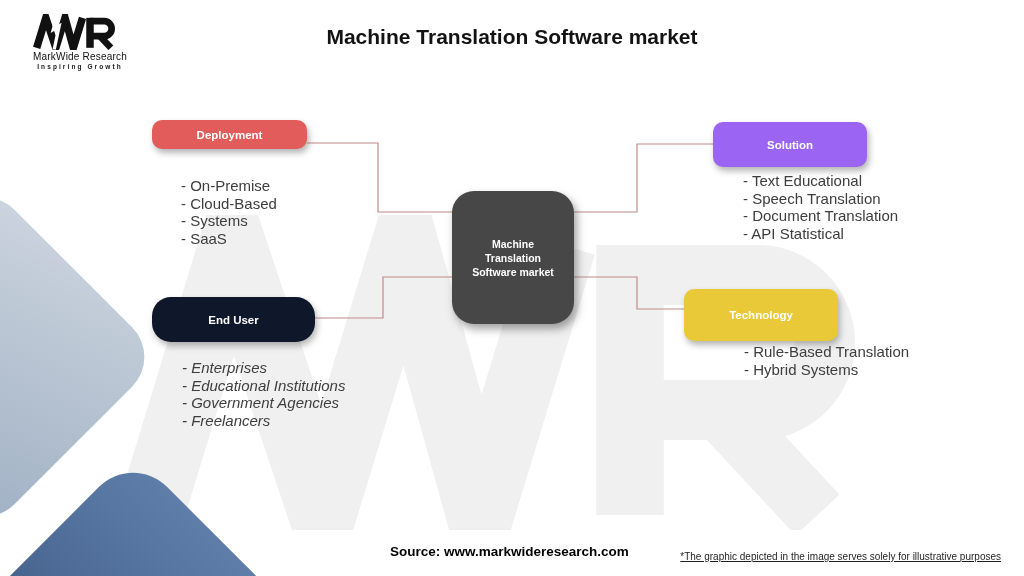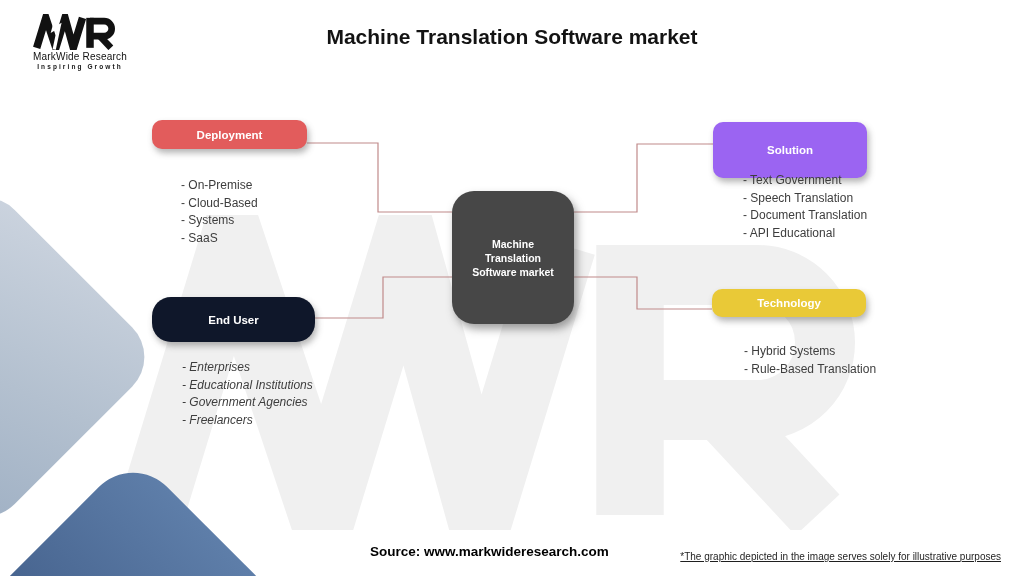--- a/index.html
+++ b/index.html
@@ -34,38 +34,38 @@
   
   .connector-svg { z-index:2; pointer-events:none; }
   .connector-svg polyline { fill:none; stroke-width:1.2; }
   .category-box {
     position:absolute; z-index:3; border-radius:10px;
     box-shadow:2px 4px 6px rgba(90,90,90,0.45);
     display:flex; align-items:center; justify-content:center;
     color:#ffffff; font-weight:bold; font-size:11.5px;
   }
   .box-deployment { left:152px; top:120px; width:155px; height:29px; }
-  .box-solution   { left:713px; top:122px; width:154px; height:56px; }
+  .box-solution   { left:713px; top:122px; width:154px; height:45px; }
   .box-enduser    { left:152px; top:297px; width:163px; height:45px; }
-  .box-technology { left:712px; top:289px; width:154px; height:28px;align-items:center; }
+  .box-technology { left:684px; top:289px; width:154px; height:52px;align-items:center; }
   .center-node {
     position:absolute; z-index:3; left:452px; top:191px; width:122px; height:133px;
     border-radius:22px; box-shadow:3px 5px 8px rgba(70,70,70,0.5);
     display:flex; align-items:center; justify-content:center; text-align:center;
     color:#ffffff; font-weight:bold; font-size:10.5px; line-height:14px;
     padding:0 12px; box-sizing:border-box;
   }
-  .item-list { position:absolute; z-index:3; font-size:12px; color:#3d3d3d; line-height:17.6px; }
+  .item-list { position:absolute; z-index:3; font-size:15px; color:#3d3d3d; line-height:17.6px; }
   .list-deployment { left:181px; top:177px; }
   .list-solution   { left:743px; top:172px; }
   .list-enduser    { left:182px; top:359px;font-style:italic; }
   .list-technology { left:744px; top:343px; }
 
   
-  .source-text { position:absolute; z-index:3; left:370px; top:544px; font-size:13.5px; font-weight:bold; color:#000000; }
+  .source-text { position:absolute; z-index:3; left:390px; top:544px; font-size:13.5px; font-weight:bold; color:#000000; }
   .disclaimer-text { position:absolute; z-index:3; right:23px; top:551px; font-size:10px; color:#1f1f1f;text-decoration:underline; }
 </style>
 </head>
 <body>
 
 <svg class="watermark" viewBox="0 0 120 42" preserveAspectRatio="none" aria-hidden="true">
   <polyline points="8,40 19,4 31,40 42,4 52,40 63,4" stroke="#f0f0f0" stroke-width="9" fill="none"></polyline>
   <line x1="72" y1="4" x2="72" y2="40" stroke="#f0f0f0" stroke-width="9"></line>
   <path d="M72,8 H89 A9,9 0 0 1 89,26 H74" stroke="#f0f0f0" stroke-width="8" fill="none"></path>
   <line x1="84" y1="26" x2="97" y2="40" stroke="#f0f0f0" stroke-width="8"></line>
@@ -112,30 +112,30 @@
   <span>Technology</span>
 </div>
 
 <div class="item-list list-deployment">
   <div>- On-Premise</div>
   <div>- Cloud-Based</div>
   <div>- Systems</div>
   <div>- SaaS</div>
 </div>
 <div class="item-list list-solution">
-  <div>- Text Government</div>
+  <div>- Text Educational</div>
   <div>- Speech Translation</div>
   <div>- Document Translation</div>
-  <div>- API Educational</div>
+  <div>- API Statistical</div>
 </div>
 <div class="item-list list-enduser">
   <div>- Enterprises</div>
   <div>- Educational Institutions</div>
   <div>- Government Agencies</div>
   <div>- Freelancers</div>
 </div>
 <div class="item-list list-technology">
+  <div>- Rule-Based Translation</div>
   <div>- Hybrid Systems</div>
-  <div>- Rule-Based Translation</div>
 </div>
 
 <div class="source-text">Source: www.markwideresearch.com</div>
 <div class="disclaimer-text">*The graphic depicted in the image serves solely for illustrative purposes</div>
 
 </body></html>

